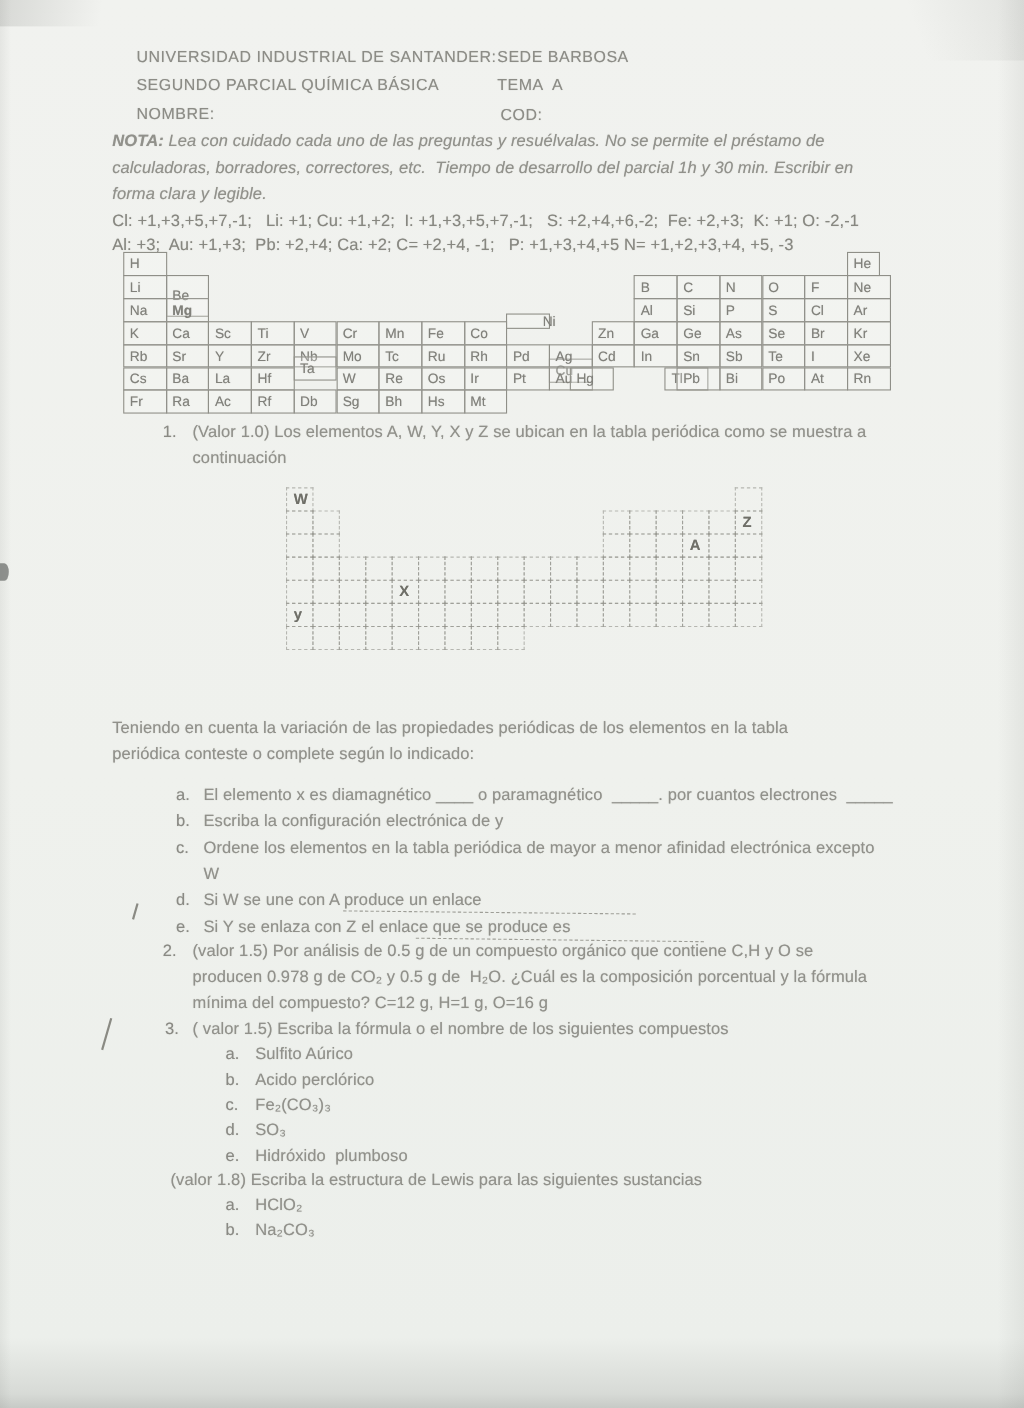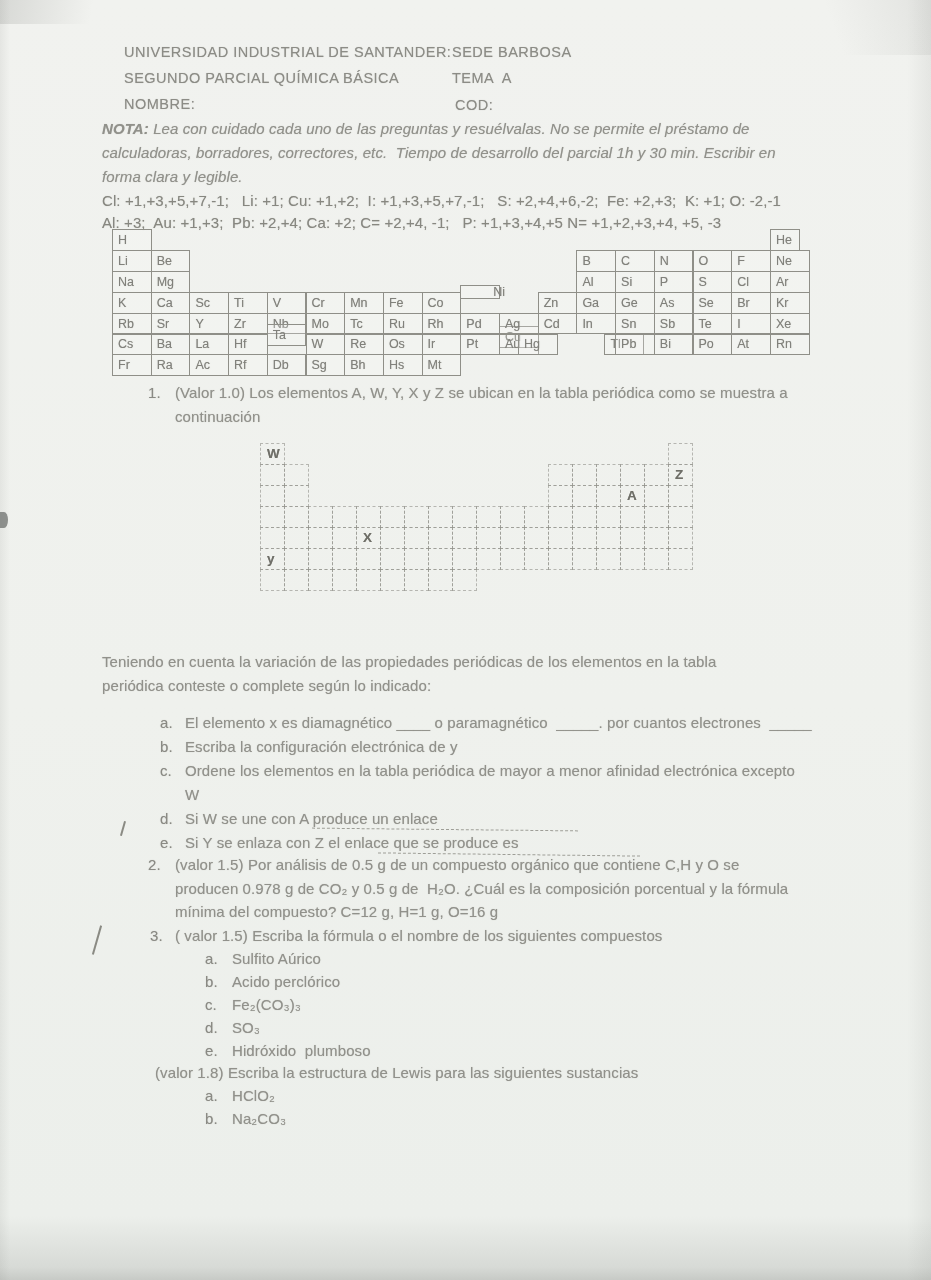--- a/index.html
+++ b/index.html
@@ -64,29 +64,29 @@
 <div class="txt italic" style="left:102px;top:144px">calculadoras, borradores, correctores, etc.  Tiempo de desarrollo del parcial 1h y 30 min. Escribir en</div>
 <div class="txt italic" style="left:102px;top:168px">forma clara y legible.</div>
 
 <div class="txt ox" style="left:102px;top:192px">Cl: +1,+3,+5,+7,-1;   Li: +1; Cu: +1,+2;  I: +1,+3,+5,+7,-1;   S: +2,+4,+6,-2;  Fe: +2,+3;  K: +1; O: -2,-1</div>
 <div class="txt ox" style="left:102px;top:214px">Al: +3;  Au: +1,+3;  Pb: +2,+4; Ca: +2; C= +2,+4, -1;   P: +1,+3,+4,+5 N= +1,+2,+3,+4, +5, -3</div>
 
 <div id="printed-table">
     <div class="pt-cell" style="left: 0px; top: 0px; width: 39.7px; height: 21.9px;">H</div>
     <div class="pt-cell" style="left: 657.9px; top: 0px; width: 30px; height: 21.9px;">He</div>
     <div class="pt-cell" style="left: 0px; top: 20.9px; width: 39.7px; height: 21.9px;">Li</div>
-    <div class="pt-cell" style="left: 38.7px; top: 20.9px; width: 39.7px; height: 22px;">Be</div>
+    <div class="pt-cell" style="left: 38.7px; top: 20.9px; width: 39.7px; height: 38px;">Be</div>
     <div class="pt-cell" style="left: 464.4px; top: 20.9px; width: 39.7px; height: 21.9px;">B</div>
     <div class="pt-cell" style="left: 503.1px; top: 20.9px; width: 39.7px; height: 21.9px;">C</div>
     <div class="pt-cell" style="left: 541.8px; top: 20.9px; width: 39.7px; height: 21.9px;">N</div>
     <div class="pt-cell" style="left: 580.5px; top: 20.9px; width: 39.7px; height: 21.9px;">O</div>
     <div class="pt-cell" style="left: 619.2px; top: 20.9px; width: 39.7px; height: 21.9px;">F</div>
     <div class="pt-cell" style="left: 657.9px; top: 20.9px; width: 39.7px; height: 21.9px;">Ne</div>
     <div class="pt-cell" style="left: 0px; top: 41.8px; width: 39.7px; height: 21.9px;">Na</div>
-    <div class="pt-cell" style="left: 38.7px; top: 41.8px; width: 39.7px; height: 21.9px;">Mg</div>
+    <div class="pt-cell" style="left: 38.7px; top: 41.8px; width: 39.7px; height: 21.9px; font-weight: bold;">Mg</div>
     <div class="pt-cell" style="left: 464.4px; top: 41.8px; width: 39.7px; height: 21.9px;">Al</div>
     <div class="pt-cell" style="left: 503.1px; top: 41.8px; width: 39.7px; height: 21.9px;">Si</div>
     <div class="pt-cell" style="left: 541.8px; top: 41.8px; width: 39.7px; height: 21.9px;">P</div>
     <div class="pt-cell" style="left: 580.5px; top: 41.8px; width: 39.7px; height: 21.9px;">S</div>
     <div class="pt-cell" style="left: 619.2px; top: 41.8px; width: 39.7px; height: 21.9px;">Cl</div>
     <div class="pt-cell" style="left: 657.9px; top: 41.8px; width: 39.7px; height: 21.9px;">Ar</div>
     <div class="pt-cell" style="left: 0px; top: 62.7px; width: 39.7px; height: 21.9px;">K</div>
     <div class="pt-cell" style="left: 38.7px; top: 62.7px; width: 39.7px; height: 21.9px;">Ca</div>
     <div class="pt-cell" style="left: 77.4px; top: 62.7px; width: 39.7px; height: 21.9px;">Sc</div>
     <div class="pt-cell" style="left: 116.1px; top: 62.7px; width: 39.7px; height: 21.9px;">Ti</div>

